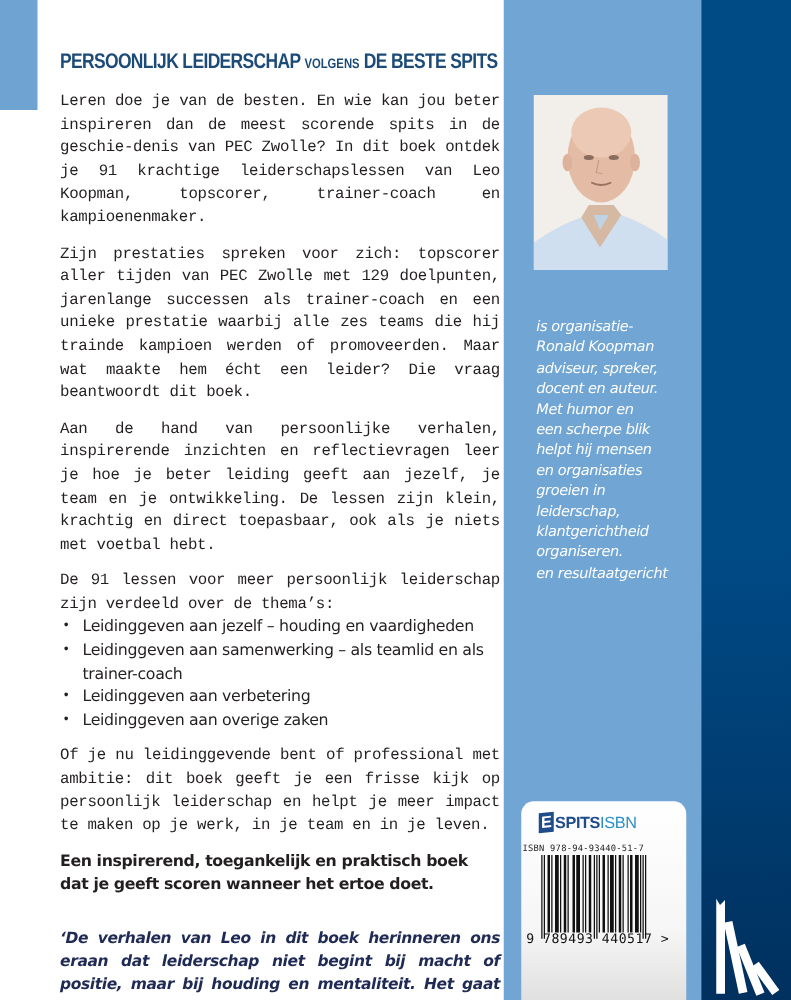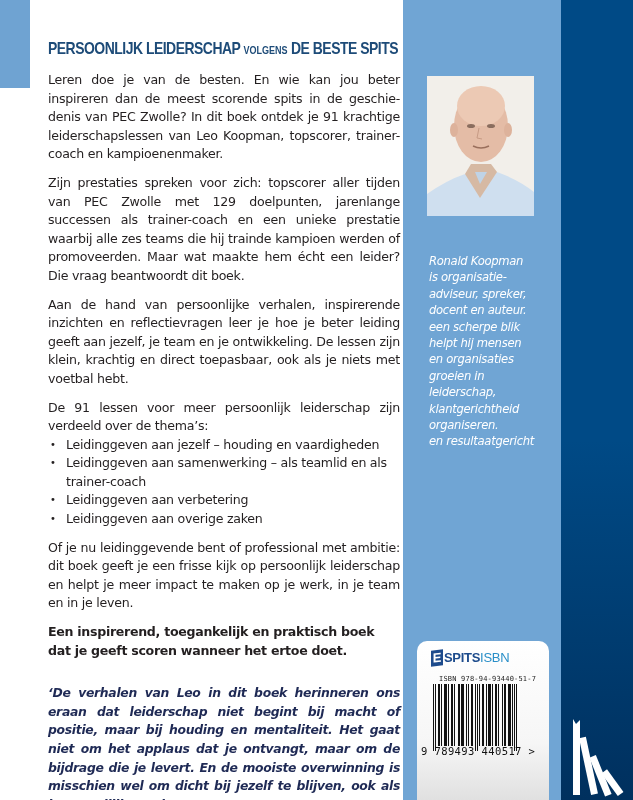--- a/index.html
+++ b/index.html
@@ -1,39 +1,39 @@
 <!DOCTYPE html>
 <html><head>
 <meta charset="utf-8">
 <style>
   html, body { margin: 0; padding: 0; }
   body { width: 633px; height: 800px; position: relative; overflow: hidden; background: #ffffff; font-family: "DejaVu Sans", "Liberation Sans", sans-serif; }
   .left-tab { position: absolute; left: 0; top: 0; width: 30px; height: 88px; background: #6fa3d2; }
   .main { position: absolute; left: 48px; top: 38px; width: 352px; color: #231f20; }
   .title { font-family: "Liberation Sans", sans-serif; font-weight: bold; color: #1d4b78; font-size: 17px; letter-spacing: -0.6px; transform: scaleX(0.82); transform-origin: left; white-space: nowrap; margin: 0 0 10px 0; line-height: 22px; }
   .title .small { font-size: 11px; letter-spacing: 0; }
-  .para { font-size: 12.6px; line-height: 18.6px; text-align: justify; margin: 0 0 10px 0; letter-spacing: -0.25px; }
+  .para { font-size: 12.6px; line-height: 18.6px; text-align: justify; margin: 0 0 10px 0; letter-spacing: -0.25px; font-family: Liberation Mono, monospace; }
   .para.tight { margin-bottom: 0; }
   ul.themes { list-style: none; margin: 0 0 10px 0; padding: 0; font-size: 12.6px; line-height: 18.6px; letter-spacing: -0.25px; }
   ul.themes li { position: relative; padding-left: 18px; }
   ul.themes li::before { content: "•"; position: absolute; left: 2px; top: 0; font-size: 10px; }
   .tagline { font-weight: bold; font-size: 12.6px; line-height: 18.6px; margin: 0 0 24px 0; letter-spacing: -0.3px; }
   .quote { font-style: italic; font-weight: bold; color: #1f2a55; font-size: 12.4px; line-height: 18.6px; text-align: justify; margin: 0 0 8px 0; letter-spacing: -0.3px; }
 
   .side-light { position: absolute; left: 403px; top: 0; width: 158px; height: 800px; background: #70a5d4; }
   .photo { position: absolute; left: 24px; top: 76px; width: 107px; height: 140px; background: linear-gradient(180deg, #f3f1ec 0%, #efece6 60%, #dfe7ee 100%); overflow: hidden; }
   .bio { position: absolute; left: 26px; top: 253px; width: 125px; color: #ffffff; font-style: italic; font-size: 11.6px; line-height: 16.4px; letter-spacing: -0.3px; }
   .bio div { white-space: nowrap; }
 
   .barcode-card { position: absolute; left: 14px; top: 641px; width: 132px; height: 170px; background: linear-gradient(180deg, #ffffff 0%, #f6f6f6 60%, #dcdcdc 100%); border-radius: 10px 10px 0 0; }
   .logo { position: absolute; left: 14px; top: 9px; font-family: "Liberation Sans", sans-serif; font-size: 13px; letter-spacing: -0.3px; white-space: nowrap; }
   .logo .e { display: inline-block; background: #1d4b8c; color: #fff; font-weight: bold; width: 12px; height: 16px; text-align: center; line-height: 16px; margin-right: 1px; transform: skewY(-6deg); }
   .logo .expert { color: #1d4b8c; font-weight: bold; }
   .logo .boek { color: #2a8fc8; }
-  .isbn { position: absolute; left: 22px; top: 34px; font-family: "DejaVu Sans Mono", monospace; font-size: 7px; color: #222; letter-spacing: 0.2px; white-space: nowrap; }
+  .isbn { position: absolute; left: 1px; top: 34px; font-family: "DejaVu Sans Mono", monospace; font-size: 7px; color: #222; letter-spacing: 0.2px; white-space: nowrap; }
   .bars { position: absolute; left: 16px; top: 43px; width: 100px; height: 62px; display: flex; align-items: stretch; }
   .bars span { display: block; background: #111; height: 100%; }
   .bars span.gap { background: transparent; }
   .bars span.guard { height: 108%; }
   .bc-digits { position: absolute; left: 4px; top: 104px; font-family: "DejaVu Sans Mono", monospace; font-size: 10.5px; color: #111; white-space: nowrap; letter-spacing: 0.4px; }
 
   .side-dark { position: absolute; left: 561px; top: 0; width: 72px; height: 800px; background: linear-gradient(180deg, #004a86 0%, #004a86 55%, #003c70 80%, #00305e 100%); }
   .spine-mark { position: absolute; left: 10px; top: 717px; width: 56px; height: 80px; }
 </style>
 </head>
@@ -71,24 +71,25 @@
       <ellipse cx="54" cy="30" rx="24" ry="20" fill="#ecc9b4"></ellipse>
       <ellipse cx="27" cy="54" rx="4" ry="7" fill="#ddb29b"></ellipse>
       <ellipse cx="81" cy="54" rx="4" ry="7" fill="#ddb29b"></ellipse>
       <ellipse cx="44" cy="50" rx="4" ry="2" fill="#8a6d5e"></ellipse>
       <ellipse cx="64" cy="50" rx="4" ry="2" fill="#8a6d5e"></ellipse>
       <path d="M46 70 Q54 74 62 70" stroke="#9a6f5c" stroke-width="1.5" fill="none"></path>
       <path d="M52 52 L50 62 L55 63" stroke="#c79b85" stroke-width="1" fill="none"></path>
     </svg>
   </div>
   <div class="bio">
+    <div>is organisatie-</div>
     <div>Ronald Koopman</div>
-    <div>is organisatie-</div>
     <div>adviseur, spreker,</div>
     <div>docent en auteur.</div>
+    <div>Met humor en</div>
     <div>een scherpe blik</div>
     <div>helpt hij mensen</div>
     <div>en organisaties</div>
     <div>groeien in</div>
     <div>leiderschap,</div>
     <div>klantgerichtheid</div>
     <div>organiseren.</div>
     <div>en resultaatgericht</div>
   </div>
 

